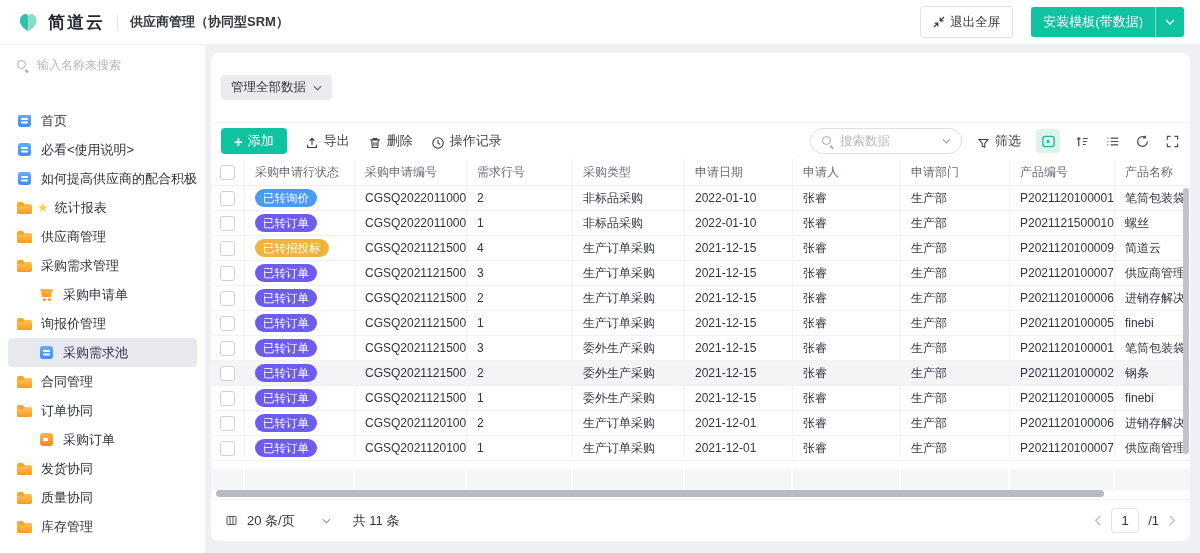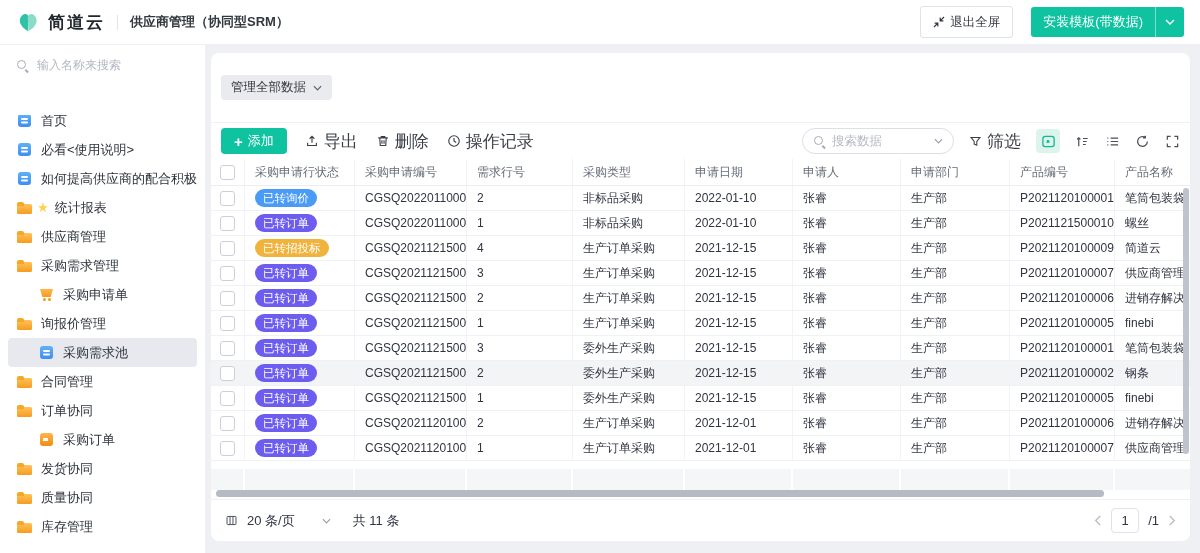--- a/index.html
+++ b/index.html
@@ -49,21 +49,21 @@
   
   .card{position:absolute;left:211px;top:53px;width:979px;bottom:12px;background:#fff;border-radius:8px;
         overflow:hidden;display:flex;flex-direction:column;box-sizing:border-box}
   .scope-row{height:37px;display:flex;align-items:center;padding:16px 10px;border-bottom:1px solid #f0f1f4;flex:none}
   .scope-chip{display:inline-flex;align-items:center;gap:7px;height:25px;padding:0 10px;background:#e9ebef;
               border-radius:4px;font-size:12.5px;color:#33373e;cursor:pointer}
   .toolbar{height:36px;display:flex;align-items:center;padding:0 10px;gap:18px;flex:none}
   .btn-add{display:flex;align-items:center;gap:5px;height:26px;padding:0 13px;background:#0fc2a0;color:#fff;
            border-radius:4px;font-size:13px;cursor:pointer}
   .btn-add .plus{font-size:15px;font-weight:bold;line-height:1}
-  .tool-btn{display:flex;align-items:center;gap:5px;font-size:17px;color:#3a3f47;cursor:pointer}
+  .tool-btn{display:flex;align-items:flex-end;gap:5px;font-size:13px;color:#3a3f47;cursor:pointer}
   .tb-right{margin-left:auto;display:flex;align-items:center;gap:15px}
   .search-box{width:152px;height:26px;border:1px solid #dcdfe4;border-radius:14px;display:flex;align-items:center;
               padding:0 10px;gap:6px;box-sizing:border-box;cursor:text}
   .search-box .ph{font-size:12.5px;color:#b6bac2;flex:1}
   .icon-btn{display:flex;align-items:center;justify-content:center;cursor:pointer}
   .icon-view{width:24px;height:24px;background:#ddf4ec;border-radius:4px}
   
   .table-wrap{flex:1;position:relative;overflow:hidden;display:flex;flex-direction:column}
   .trow{display:flex;flex:none;box-sizing:border-box}
   .thead{height:27px;border-bottom:1px solid #ebedf0}

